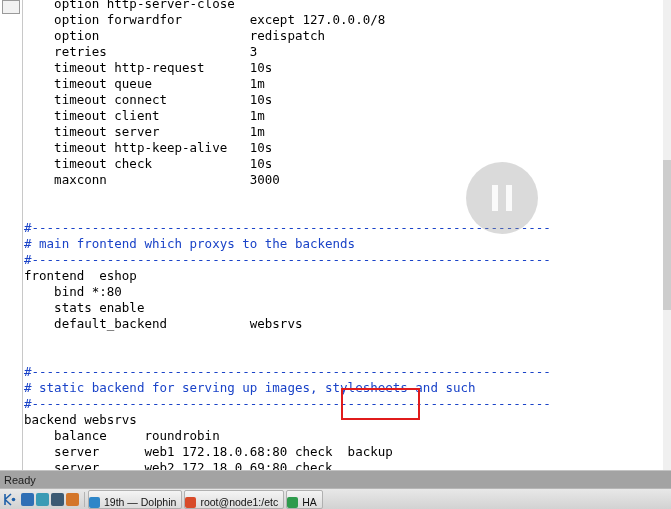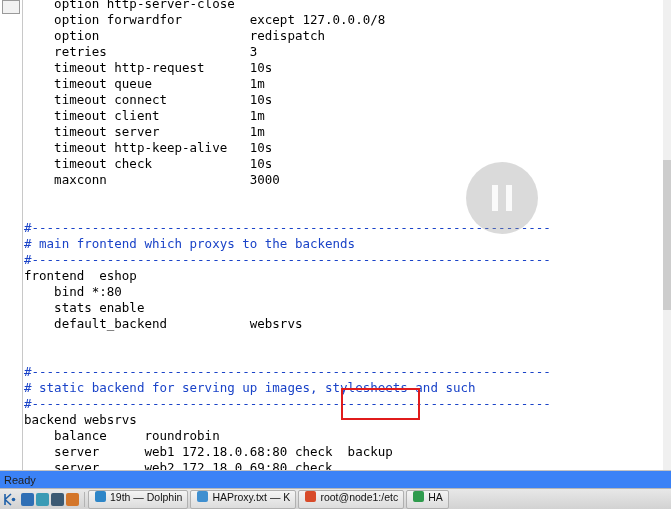--- a/index.html
+++ b/index.html
@@ -105,21 +105,21 @@
     margin: 0 4px;
   }
 
   
   .statusbar {
     position: absolute;
     left: 0;
     top: 470px;
     width: 671px;
     height: 18px;
-    background: #3b82f6;
+    background: #a3a3a3;
     border-top: 1px solid #c4c4c4;
     font-size: 11px;
     color: #202020;
     display: flex;
     align-items: center;
     padding-left: 4px;
     box-sizing: border-box;
   }
 
   
@@ -157,23 +157,23 @@
     height: 13px;
     border-radius: 2px;
   }
   .qi.blue { background: #2f6fb5; }
   .qi.teal { background: #3a9bb5; }
   .qi.dark { background: #3c5a73; }
   .qi.orange { background: #d4762a; }
   .tb-task {
     height: 17px;
     margin: 0 1px;
-    padding: 0 5px 0 6px;
-    display: flex;
-    align-items: flex-start;
+    padding: 0 5px 0 0;
+    display: flex;
+    align-items: flex-end;
     gap: 4px;
     background: linear-gradient(#f4f4f4, #dcdcdc);
     border: 1px solid #b0b0b0;
     border-radius: 2px;
     max-width: 128px;
     overflow: hidden;
     white-space: nowrap;
   }
   .tb-task .tico {
     width: 11px;
@@ -274,24 +274,20 @@
     <span class="qi dark"></span>
     <span class="qi orange"></span>
   </div>
   <div class="tb-sep"></div>
 
   <div class="tb-task">
     <span class="tico dolphin"></span>
     <span class="tb-label">19th — Dolphin</span>
   </div>
   <div class="tb-task">
-    <span class="tico kate"></span>
-    <span class="tb-label">HAProxy.txt — K</span>
-  </div>
-  <div class="tb-task">
     <span class="tico term"></span>
     <span class="tb-label">root@node1:/etc</span>
   </div>
   <div class="tb-task">
     <span class="tico ha"></span>
     <span class="tb-label">HA</span>
   </div>
 </div>
 
 <div class="watermark">分布式负载均衡 LB 详解与实战 cz2234</div>

